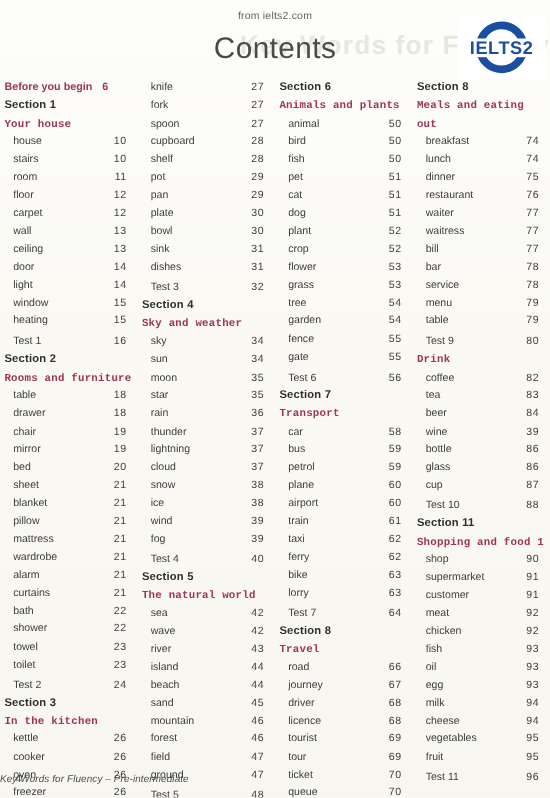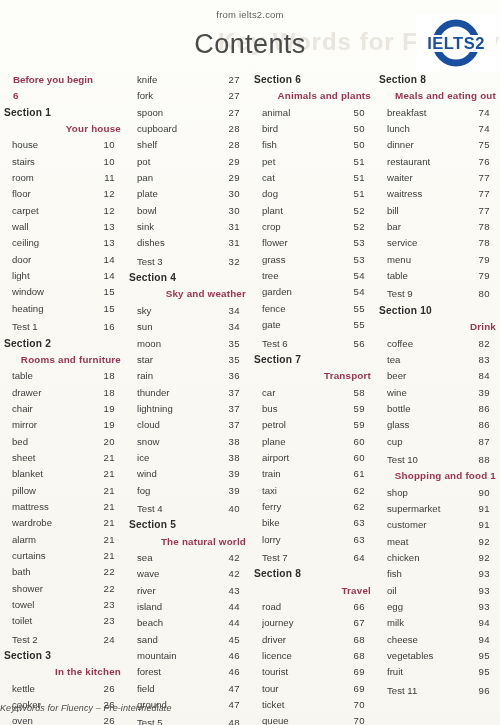--- a/index.html
+++ b/index.html
@@ -116,31 +116,32 @@
   .sec-num {
     text-align: left;
     font-size: 10.2px;
     font-weight: bold;
     color: #2e2e2e;
     line-height: 16.35px;
     letter-spacing: 0.2px;
   }
   
   .sec-topic {
-    text-align: right;
+    text-align: left;
     font-size: 9.8px;
     font-weight: bold;
     color: #9c3452;
     line-height: 16.35px;
     letter-spacing: 0.2px;
+    font-family: Liberation Mono, monospace;
   }
   
   .lead {
     display: flex;
-    flex-direction: column;
+    flex-direction: row;
     align-items: baseline;
     justify-content: flex-start;
     font-size: 9.8px;
     font-weight: bold;
     color: #9c3452;
     line-height: 16.35px;
   }
   .lead .pg {
     margin-left: 9px;
     color: #9c3452;
@@ -685,21 +686,20 @@
         </div>
         <div class="entry">
           <span class="word">table</span>
           <span class="pg">79</span>
         </div>
         <div class="gap"></div>
         <div class="entry">
           <span class="word">Test 9</span>
           <span class="pg">80</span>
         </div>
-        <div class="sec-num">Section 10</div>
         <div class="sec-topic">Drink</div>
         <div class="entry">
           <span class="word">coffee</span>
           <span class="pg">82</span>
         </div>
         <div class="entry">
           <span class="word">tea</span>
           <span class="pg">83</span>
         </div>
         <div class="entry">
@@ -720,20 +720,21 @@
         </div>
         <div class="entry">
           <span class="word">cup</span>
           <span class="pg">87</span>
         </div>
         <div class="gap"></div>
         <div class="entry">
           <span class="word">Test 10</span>
           <span class="pg">88</span>
         </div>
+        <div class="sec-num">Section 11</div>
         <div class="sec-topic">Shopping and food 1</div>
         <div class="entry">
           <span class="word">shop</span>
           <span class="pg">90</span>
         </div>
         <div class="entry">
           <span class="word">supermarket</span>
           <span class="pg">91</span>
         </div>
         <div class="entry">

